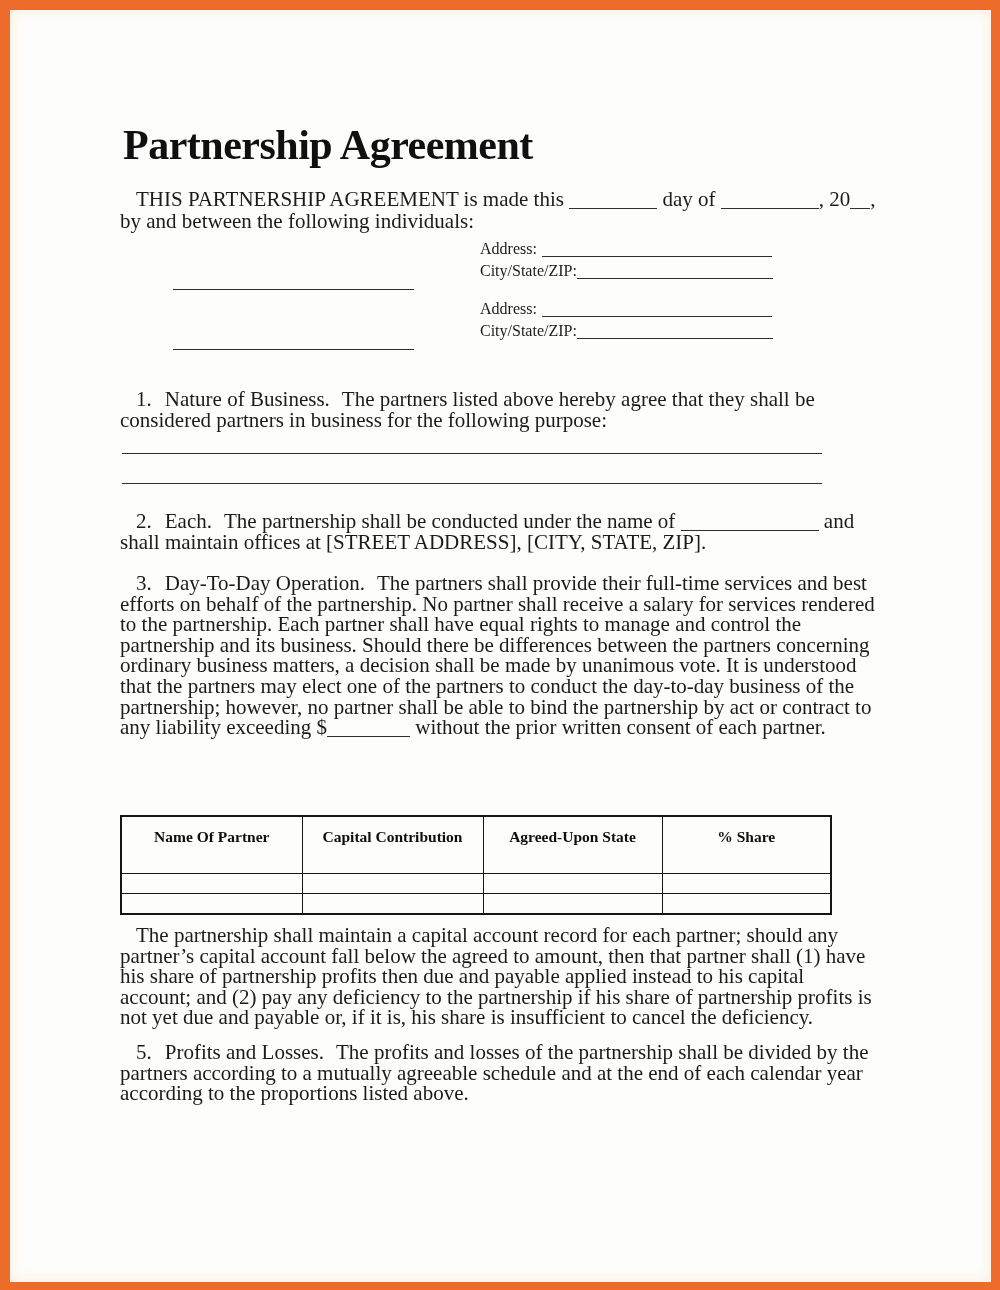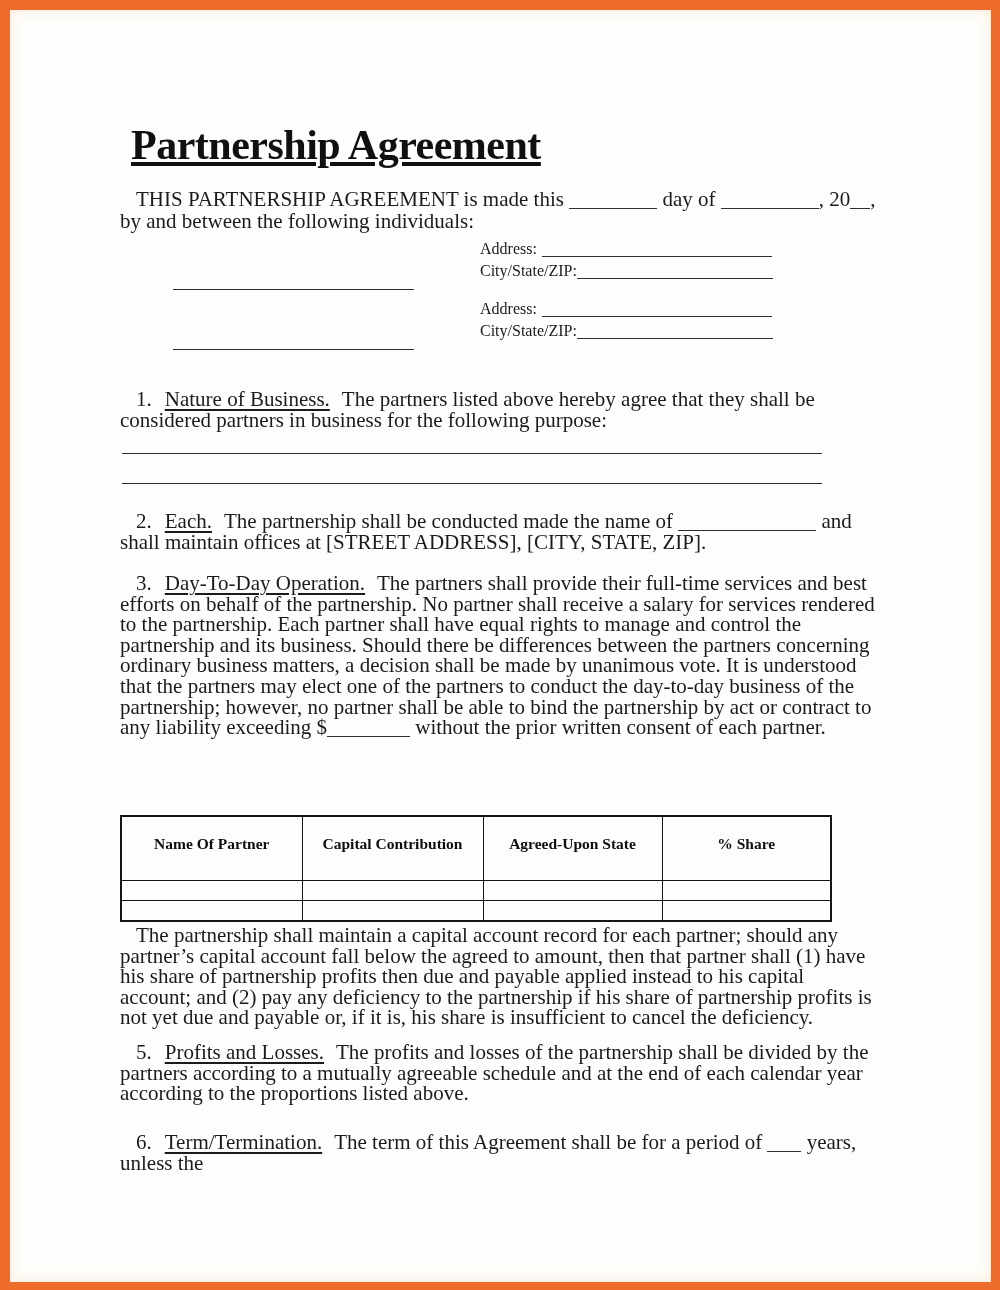--- a/index.html
+++ b/index.html
@@ -29,21 +29,20 @@
     margin:0;
     font-size:21px;
     line-height:20.6px;
     width:757px;
     text-align:left;
   }
   .indent{text-indent:16px;}
   .hang{padding-left:33px;text-indent:-33px;}
   .num{margin-right:13px;}
   .hd{
-    text-decoration:underline;
     text-decoration-thickness:1.5px;
     text-underline-offset:3px;
     margin-right:12px;
   }
   .blank{
     display:inline-block;
     height:13px;
     border-bottom:1.6px solid #2e2e2e;
     vertical-align:-3px;
   }
@@ -64,33 +63,33 @@
   }
   table.cap th, table.cap td{
     border:1.6px solid #151515;
     padding:0;
   }
   table.cap th{
     font-size:15.5px;
     font-weight:bold;
     text-align:center;
     vertical-align:top;
-    padding-top:17px;
+    padding-top:10px;
     height:46px;
     line-height:19px;
     color:#0e0e0e;
   }
   table.cap tr.empty td{height:19px;}
 </style>
 </head>
 <body>
 
 <div class="page">
 
-  <div class="abs title" style="left:121px;top:112px;text-decoration:underline;">Partnership Agreement</div>
+  <div class="abs title" style="left:113px;top:112px;">Partnership Agreement</div>
 
   <p class="abs para indent" style="left:110px;top:179px;line-height:21.8px;"><span>THIS PARTNERSHIP AGREEMENT is made this</span> <span class="blank b88"></span> <span>day of</span> <span class="blank b98"></span><span>, 20</span><span class="blank b20"></span><span>, by and between the following individuals:</span></p>
 
   <div class="abs line" style="left:163px;top:279px;width:241px;"></div>
   <div class="abs line" style="left:163px;top:339px;width:241px;"></div>
 
   <div class="abs" style="left:470px;top:228px;">
     <div>
       <div class="addr-row"><span>Address:</span><span class="blank b230"></span></div>
       <div class="addr-row"><span>City/State/ZIP:</span><span class="blank b196"></span></div>
@@ -99,21 +98,21 @@
       <div class="addr-row"><span>Address:</span><span class="blank b230"></span></div>
       <div class="addr-row"><span>City/State/ZIP:</span><span class="blank b196"></span></div>
     </div>
   </div>
 
   <p class="abs para indent" style="left:110px;top:379px;"><span class="num">1.</span><span class="hd">Nature of Business.</span><span>The partners listed above hereby agree that they shall be considered partners in business for the following purpose:</span></p>
 
   <div class="abs line" style="left:112px;top:443px;width:700px;"></div>
   <div class="abs line" style="left:112px;top:473px;width:700px;"></div>
 
-  <p class="abs para indent" style="left:110px;top:501px;"><span class="num">2.</span><span class="hd">Each.</span><span>The partnership shall be conducted made the name of</span> <span class="blank b138"></span> <span>and shall maintain offices at [STREET ADDRESS], [CITY, STATE, ZIP].</span></p>
+  <p class="abs para indent" style="left:110px;top:501px;"><span class="num">2.</span><span class="hd">Each.</span><span>The partnership shall be conducted under the name of</span> <span class="blank b138"></span> <span>and shall maintain offices at [STREET ADDRESS], [CITY, STATE, ZIP].</span></p>
 
   <p class="abs para indent" style="left:110px;top:563px;"><span class="num">3.</span><span class="hd">Day-To-Day Operation.</span><span>The partners shall provide their full-time services and best efforts on behalf of the partnership.  No partner shall receive a salary for services rendered to the partnership.  Each partner shall have equal rights to manage and control the partnership and its business.  Should there be differences between the partners concerning ordinary business matters, a decision shall be made by unanimous vote. It is understood that the partners may elect one of the partners to conduct the day-to-day business of the partnership; however, no partner shall be able to bind the partnership by act or contract to any liability exceeding $</span><span class="blank b83"></span> <span>without the prior written consent of each partner.</span></p>
 
 
   <table class="cap abs" style="left:110px;top:805px;">
     <colgroup>
       <col style="width:181px">
         <col style="width:181px">
         <col style="width:179px">
         <col style="width:169px">
@@ -139,15 +138,14 @@
         <td></td>
         <td></td>
       </tr>
     </tbody>
   </table>
 
   <p class="abs para indent" style="left:110px;top:915px;">The partnership shall maintain a capital account record for each partner; should any partner’s capital account fall below the agreed to amount, then that partner shall (1) have his share of partnership profits then due and payable applied instead to his capital account; and (2) pay any deficiency to the partnership if his share of partnership profits is not yet due and payable or, if it is, his share is insufficient to cancel the deficiency.</p>
 
   <p class="abs para indent" style="left:110px;top:1032px;"><span class="num">5.</span><span class="hd">Profits and Losses.</span><span>The profits and losses of the partnership shall be divided by the partners according to a mutually agreeable schedule and at the end of each calendar year according to the proportions listed above.</span></p>
 
-  <p class="abs para indent" style="left:110px;top:1122px;"><span class="num">6.</span><span class="hd">Term/Termination.</span><span>The term of this Agreement shall be for a period of</span> <span class="blank b34"></span> <span>years, unless the</span></p>
 
 </div>
 
 </body></html>

